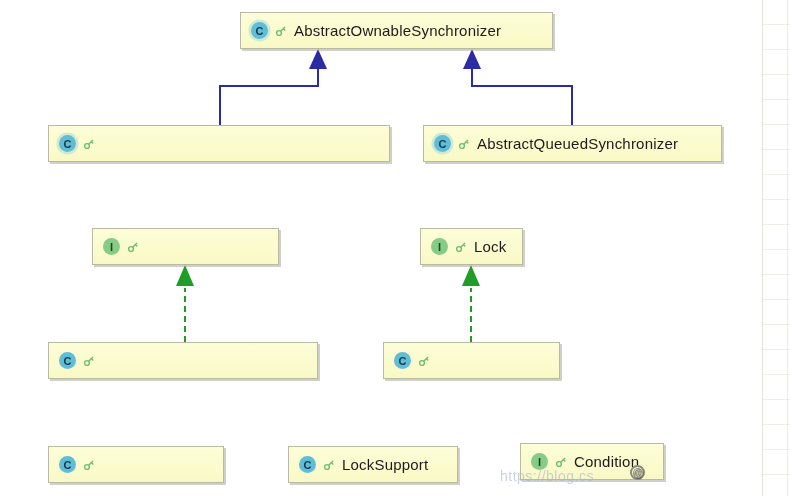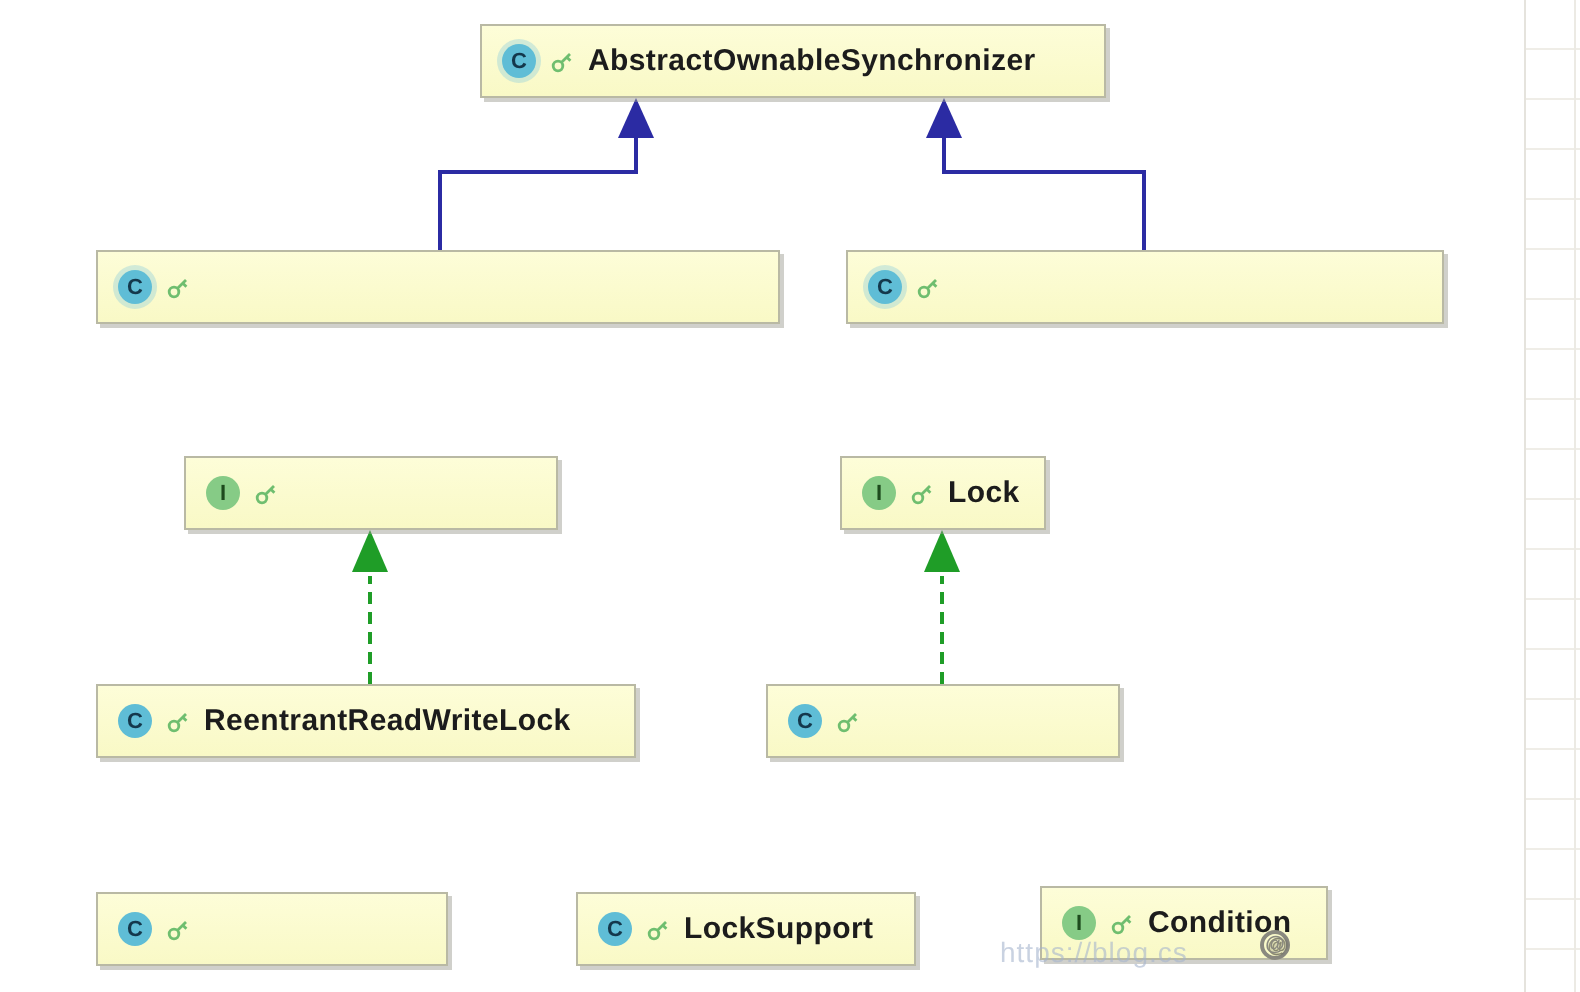--- a/index.html
+++ b/index.html
@@ -20,21 +20,21 @@
   }
   
   .node {
     position:absolute; height:37px; box-sizing:border-box;
     background:linear-gradient(#fdfdd8, #f9f9c6);
     border:1px solid #b9b9a4;
     box-shadow:2px 2px 0 rgba(150,150,140,0.45);
     display:flex; align-items:center; gap:7px; padding:0 10px;
   }
   .node-label {
-    font-weight:bold; font-size:15px; color:#1c1c1c; letter-spacing:0.2px;
+    font-weight:normal; font-size:15px; color:#1c1c1c; letter-spacing:0.2px;
     white-space:nowrap;
   }
   .type-icon {
     width:17px; height:17px; border-radius:50%;
     display:flex; align-items:center; justify-content:center;
     font-size:11px; font-weight:bold; flex:0 0 auto;
   }
   .type-icon.class     { background:#5fbdd6; color:#14384c; }
   .type-icon.interface { background:#86cb86; color:#1d4a1d; }
   .node.abstract .type-icon { box-shadow:0 0 0 2.5px rgba(140,205,222,0.38); }
@@ -114,20 +114,21 @@
   </div>
 
   <div class="node abstract" style="left:423px; top:125px; width:299px;">
     <span class="type-icon class">C</span>
     <span class="key-icon">
         <svg width="12" height="12" viewBox="0 0 12 12">
           <circle cx="4" cy="8" r="2.4" fill="none" stroke="#6fbe6f" stroke-width="1.4"></circle>
           <path d="M5.7 6.3 L10 2 M8.4 3.6 L10.2 5.4" stroke="#6fbe6f" stroke-width="1.4" fill="none"></path>
         </svg>
       </span>
+    <span class="node-label">AbstractQueuedSynchronizer</span>
   </div>
 
   <div class="node" style="left:92px;  top:228px; width:187px;">
     <span class="type-icon interface">I</span>
     <span class="key-icon">
         <svg width="12" height="12" viewBox="0 0 12 12">
           <circle cx="4" cy="8" r="2.4" fill="none" stroke="#6fbe6f" stroke-width="1.4"></circle>
           <path d="M5.7 6.3 L10 2 M8.4 3.6 L10.2 5.4" stroke="#6fbe6f" stroke-width="1.4" fill="none"></path>
         </svg>
       </span>
@@ -145,21 +146,20 @@
   </div>
 
   <div class="node" style="left:48px;  top:342px; width:270px;">
     <span class="type-icon class">C</span>
     <span class="key-icon">
         <svg width="12" height="12" viewBox="0 0 12 12">
           <circle cx="4" cy="8" r="2.4" fill="none" stroke="#6fbe6f" stroke-width="1.4"></circle>
           <path d="M5.7 6.3 L10 2 M8.4 3.6 L10.2 5.4" stroke="#6fbe6f" stroke-width="1.4" fill="none"></path>
         </svg>
       </span>
-    <span class="node-label">ReentrantReadWriteLock</span>
   </div>
 
   <div class="node" style="left:383px; top:342px; width:177px;">
     <span class="type-icon class">C</span>
     <span class="key-icon">
         <svg width="12" height="12" viewBox="0 0 12 12">
           <circle cx="4" cy="8" r="2.4" fill="none" stroke="#6fbe6f" stroke-width="1.4"></circle>
           <path d="M5.7 6.3 L10 2 M8.4 3.6 L10.2 5.4" stroke="#6fbe6f" stroke-width="1.4" fill="none"></path>
         </svg>
       </span>

